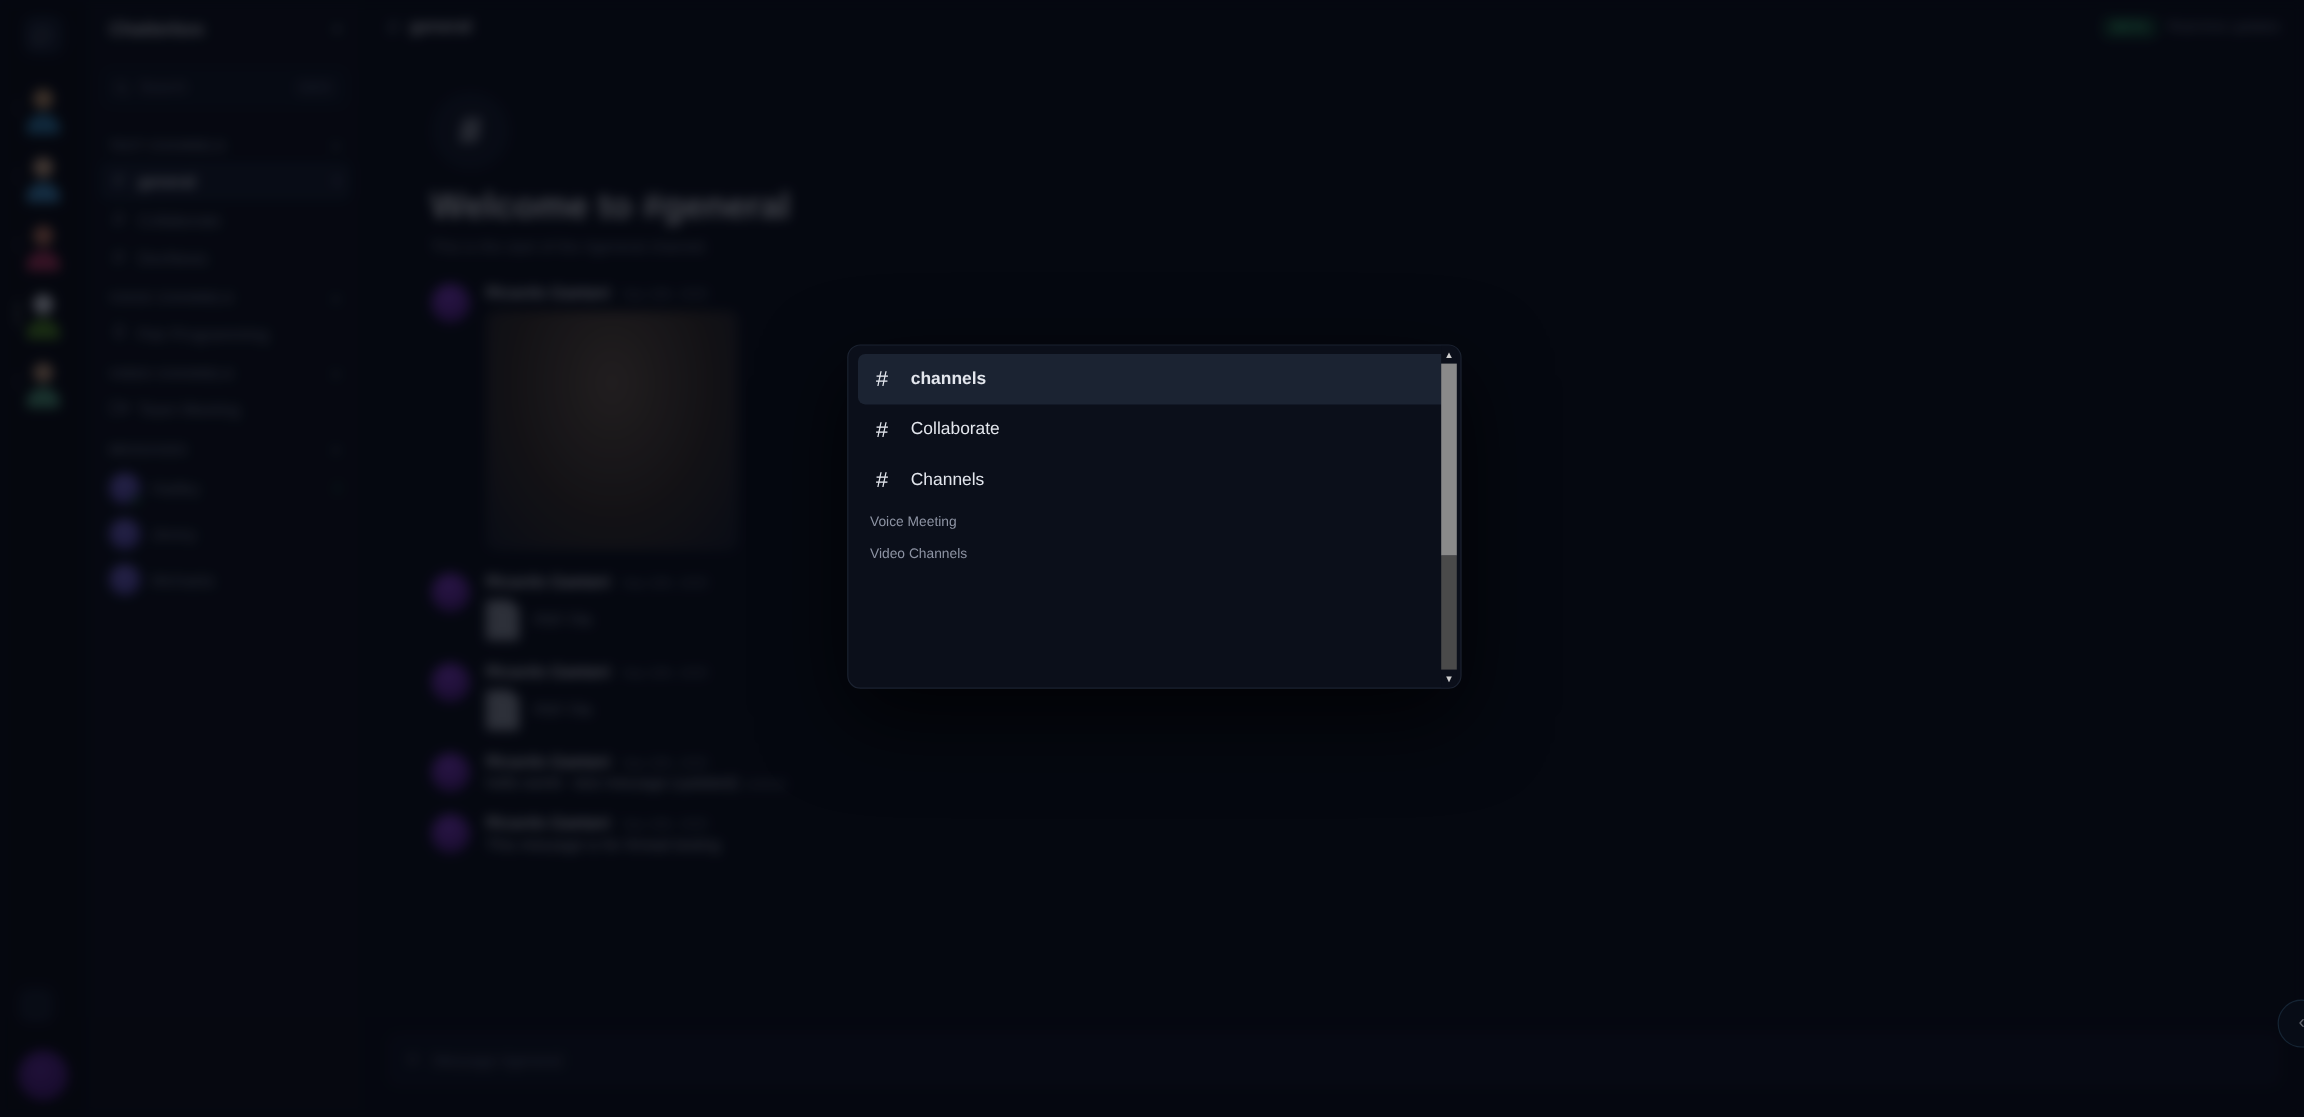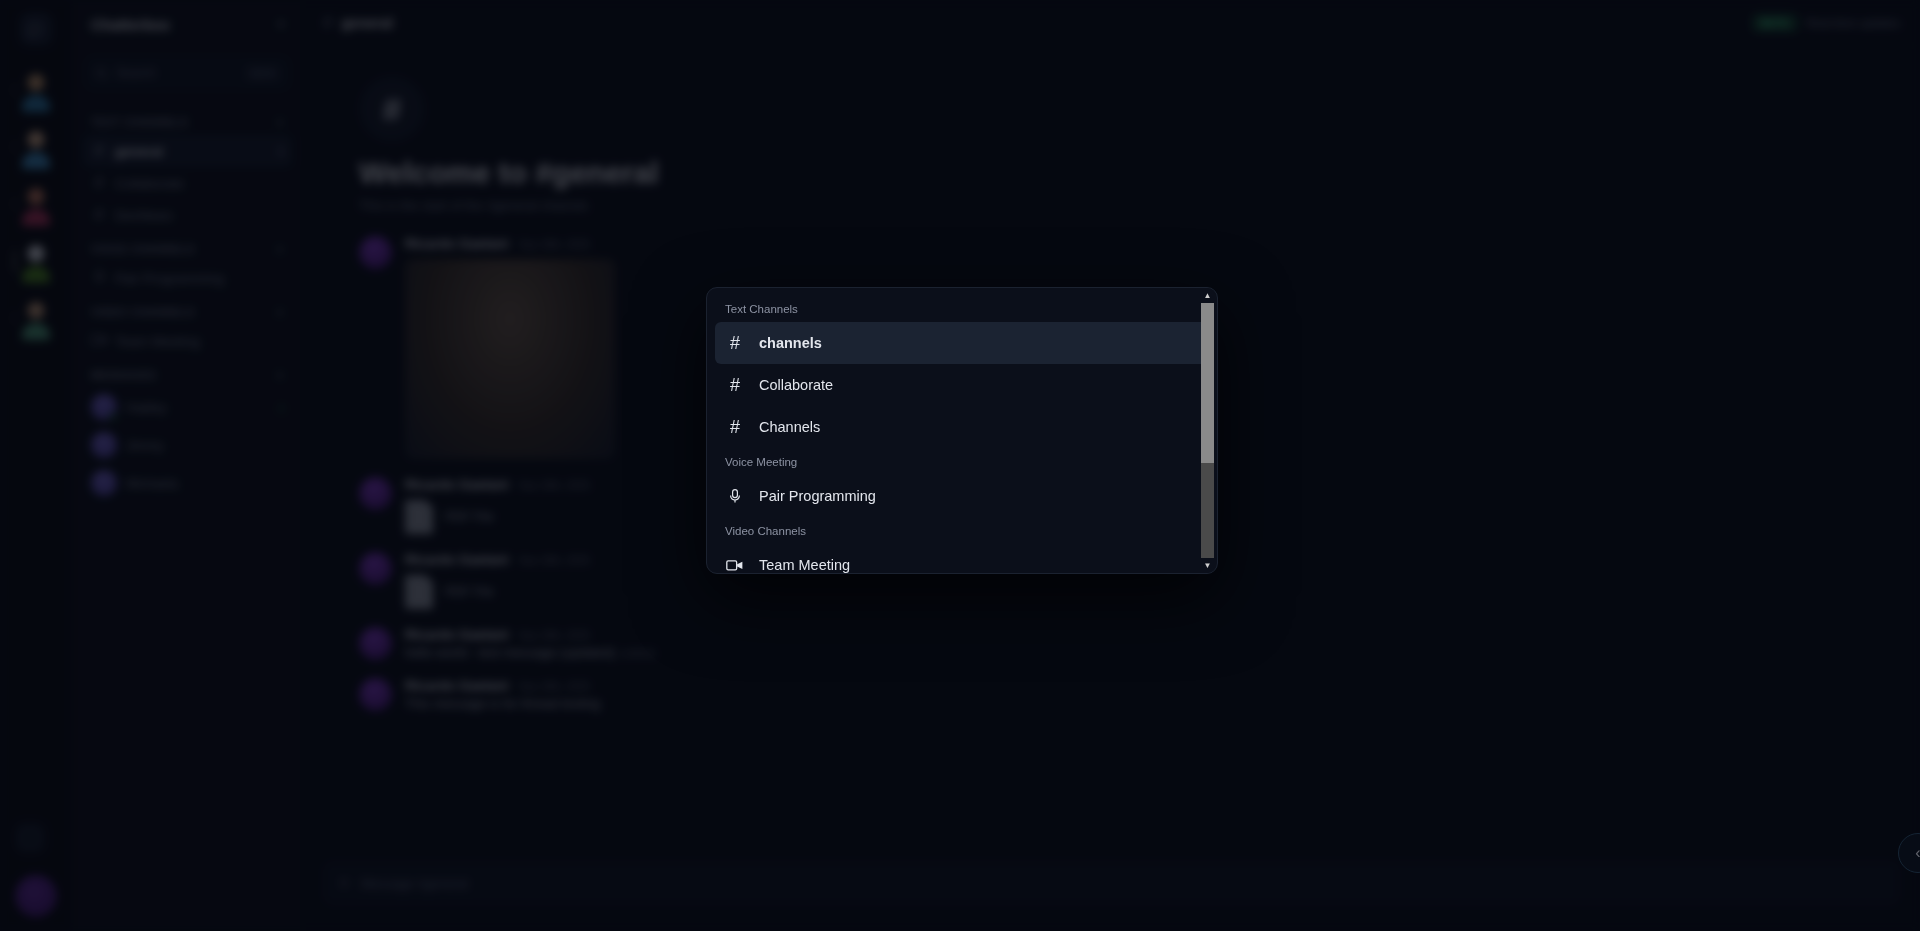--- a/index.html
+++ b/index.html
@@ -414,60 +414,40 @@
     </div>
   </div>
 
   <div class="collapse-btn" style="right:-18px;bottom:58px;position:absolute;">‹</div>
 
   <div class="scrim"></div>
 
   <div class="modal">
 
     <div class="results" id="results">
-        <div class="res-group">Text Channels</div>
         <div class="res-item sel">
           <span class="ricon hash">
             <span style="font-size:18px">#</span>
           </span>
           <span>channels</span>
         </div>
         <div class="res-item">
           <span class="ricon hash">
             <span style="font-size:18px">#</span>
           </span>
           <span>Collaborate</span>
         </div>
         <div class="res-item">
           <span class="ricon hash">
             <span style="font-size:18px">#</span>
           </span>
           <span>Channels</span>
         </div>
         <div class="res-group">Voice Meeting</div>
-        <div class="res-item">
-          <span class="ricon ">
-            <svg width="16" height="16" viewBox="0 0 20 20" fill="none" stroke="currentColor" stroke-width="1.5">
-              <rect x="7" y="2" width="6" height="10" rx="3"></rect>
-              <path d="M4.5 9.5a5.5 5.5 0 0 0 11 0"></path>
-              <path d="M10 15v3"></path>
-            </svg>
-          </span>
-          <span>Pair Programming</span>
-        </div>
         <div class="res-group">Video Channels</div>
-        <div class="res-item">
-          <span class="ricon ">
-            <svg width="18" height="16" viewBox="0 0 22 16" fill="none" stroke="currentColor" stroke-width="1.6">
-              <rect x="1" y="3" width="12" height="11" rx="1.6"></rect>
-              <path d="M13.6 7.2 20 4v9l-6.4-3.2z" fill="currentColor" stroke="none"></path>
-            </svg>
-          </span>
-          <span>Team Meeting</span>
-        </div>
       </div>
 
     <div class="sb-track">
       <div class="sb-arrow">▲</div>
       <div class="sb-bar"></div>
       <div class="sb-bar2"></div>
       <div class="sb-arrow bot">▼</div>
     </div>
   </div>
 </div>

